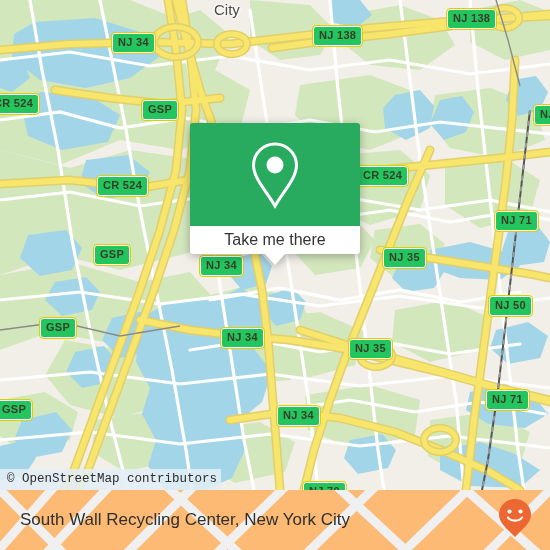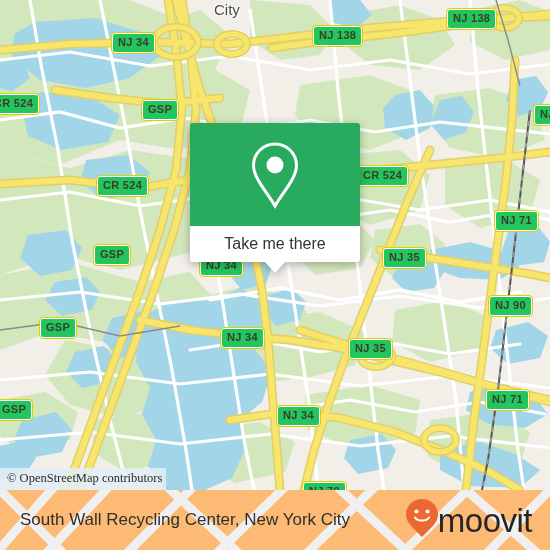--- a/index.html
+++ b/index.html
@@ -60,21 +60,21 @@
 
   
   .attribution {
     position: absolute;
     left: 0;
     bottom: 0;
     background: rgba(226,238,245,0.88);
     color: #2b2b2b;
     font-size: 12.5px;
     padding: 3px 4px 4px 7px;
-    font-family: Liberation Serif, serif;
+    font-family: Liberation Mono, monospace;
     z-index: 9;
     white-space: nowrap;
   }
 
   
   .popup {
     position: absolute;
     left: 190px;
     top: 123px;
     width: 170px;
@@ -85,21 +85,21 @@
     background: #28aa5f;
     height: 103px;
     border-radius: 3px 3px 0 0;
     display: flex;
     align-items: center;
     justify-content: center;
   }
   .popup-bottom {
     background: #ffffff;
     border-radius: 0 0 3px 3px;
-    height: 36px;
+    height: 28px;
     display: flex;
     align-items: center;
     justify-content: center;
     position: relative;
   }
   .popup-bottom .label {
     font-size: 16px;
     color: #333333;
     font-family: "Liberation Sans", sans-serif;
   }
@@ -333,21 +333,21 @@
     <div class="shield" style="left:313px;  top:26px;">NJ 138</div>
     <div class="shield" style="left:447px;  top:9px;">NJ 138</div>
     <div class="shield" style="left:142px;  top:100px;">GSP</div>
     <div class="shield" style="left:97px;   top:176px;">CR 524</div>
     <div class="shield" style="left:357px;  top:166px;">CR 524</div>
     <div class="shield" style="left:534px;  top:105px;">NJ</div>
     <div class="shield" style="left:495px;  top:211px;">NJ 71</div>
     <div class="shield" style="left:94px;   top:245px;">GSP</div>
     <div class="shield" style="left:200px;  top:256px;">NJ 34</div>
     <div class="shield" style="left:383px;  top:248px;">NJ 35</div>
-    <div class="shield" style="left:489px;  top:296px;">NJ 90</div>
+    <div class="shield" style="left:489px;  top:296px;">NJ 50</div>
     <div class="shield" style="left:40px;   top:318px;">GSP</div>
     <div class="shield" style="left:221px;  top:328px;">NJ 34</div>
     <div class="shield" style="left:349px;  top:339px;">NJ 35</div>
     <div class="shield" style="left:486px;  top:390px;">NJ 71</div>
     <div class="shield" style="left:-4px;   top:400px;">GSP</div>
     <div class="shield" style="left:277px;  top:406px;">NJ 34</div>
     <div class="shield" style="left:303px;  top:482px;">NJ 70</div>
 
     <div class="attribution">© OpenStreetMap contributors</div>
 
@@ -388,17 +388,16 @@
 
     <div class="logo">
       <span>
         <svg width="34" height="40" viewBox="0 0 34 40" xmlns="http://www.w3.org/2000/svg">
           <path d="M17 1 C8.2 1 1 8.0 1 16.6 C1 25.5 10.0 31.5 17 39 C24 31.5 33 25.5 33 16.6 C33 8.0 25.8 1 17 1 Z" fill="#ec6732"></path>
           <circle cx="11.5" cy="13.5" r="2.1" fill="#ffffff"></circle>
           <circle cx="22.5" cy="13.5" r="2.1" fill="#ffffff"></circle>
           <path d="M10 19.5 C12.6 23.6 21.4 23.6 24 19.5" fill="none" stroke="#ffffff" stroke-width="2.1" stroke-linecap="round"></path>
         </svg>
       </span>
-      <span class="logo-word">moovit</span>
     </div>
   </div>
 
 </div>
 
 </body></html>

